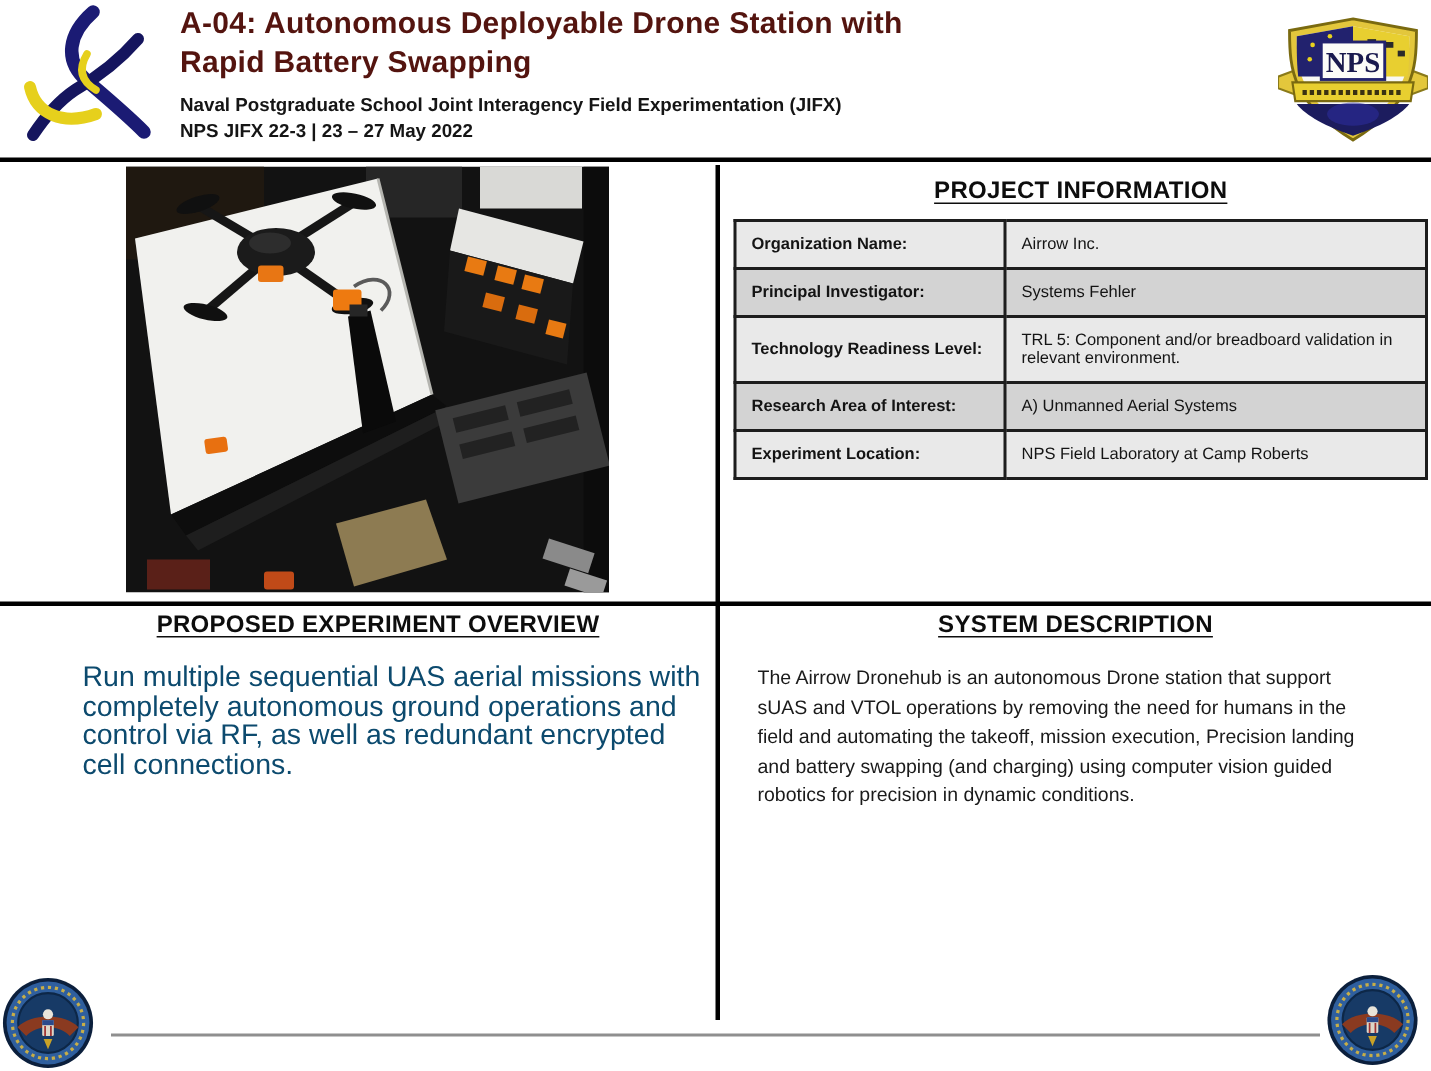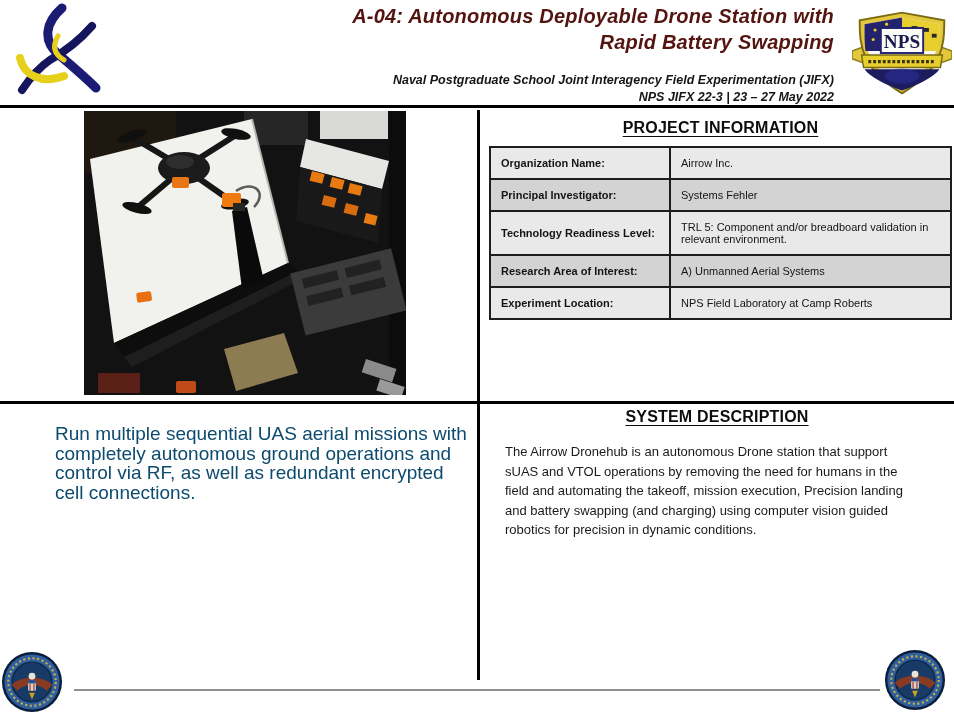--- a/index.html
+++ b/index.html
@@ -1,23 +1,23 @@
 <!DOCTYPE html>
 <html><head>
 <meta charset="utf-8">
 <style>
   * { margin:0; padding:0; box-sizing:border-box; }
   body { background:#ffffff; font-family:"Liberation Sans", sans-serif; }
   .page { position:relative; width:954px; height:714px; background:#ffffff; overflow:hidden; }
 
   
-  .header-title-block { position:absolute; left:120px; top:3px; width:714px; text-align:right;font-style:italic; }
+  .header-title-block { position:absolute; left:120px; top:3px; width:714px; text-align:left; }
   .title-line { font-size:20px; font-weight:bold; color:#54140f; line-height:26px; letter-spacing:0.2px; }
   .subtitle-line { font-size:12.5px; font-weight:bold; color:#151515; line-height:17px; }
-  .subtitle-block { margin-top:17px; }
+  .subtitle-block { margin-top:7px; }
   .airrow-logo { position:absolute; left:8px; top:2px; }
   .nps-logo { position:absolute; left:852px; top:8px; }
 
   .header-rule { position:absolute; left:0; top:105px; width:954px; height:3px; background:#000; }
   .v-divider { position:absolute; left:477px; top:110px; width:3px; height:570px; background:#000; }
   .h-divider { position:absolute; left:0; top:401px; width:954px; height:3px; background:#000; }
   .footer-rule { position:absolute; left:74px; top:689px; width:806px; height:2px; background:#8f8f8f; }
 
   
   .photo { position:absolute; left:84px; top:111px; width:322px; height:284px; }
@@ -167,20 +167,21 @@
         </tr>
         <tr>
           <td class="label">Experiment Location:</td>
           <td class="value">NPS Field Laboratory at Camp Roberts</td>
         </tr>
       </tbody>
     </table>
   </section>
 
   <section class="overview">
+    <h2 class="section-heading">PROPOSED EXPERIMENT OVERVIEW</h2>
     <p>Run multiple sequential UAS aerial missions with completely autonomous ground operations and control via RF, as well as redundant encrypted cell connections.</p>
   </section>
 
   <section class="system-desc">
     <h2 class="section-heading">SYSTEM DESCRIPTION</h2>
     <p>The Airrow Dronehub is an autonomous Drone station that support sUAS and VTOL operations by removing the need for humans in the field and automating the takeoff, mission execution, Precision landing and battery swapping (and charging) using computer vision guided robotics for precision in dynamic conditions.</p>
   </section>
 
   <div class="footer-rule"></div>
 

